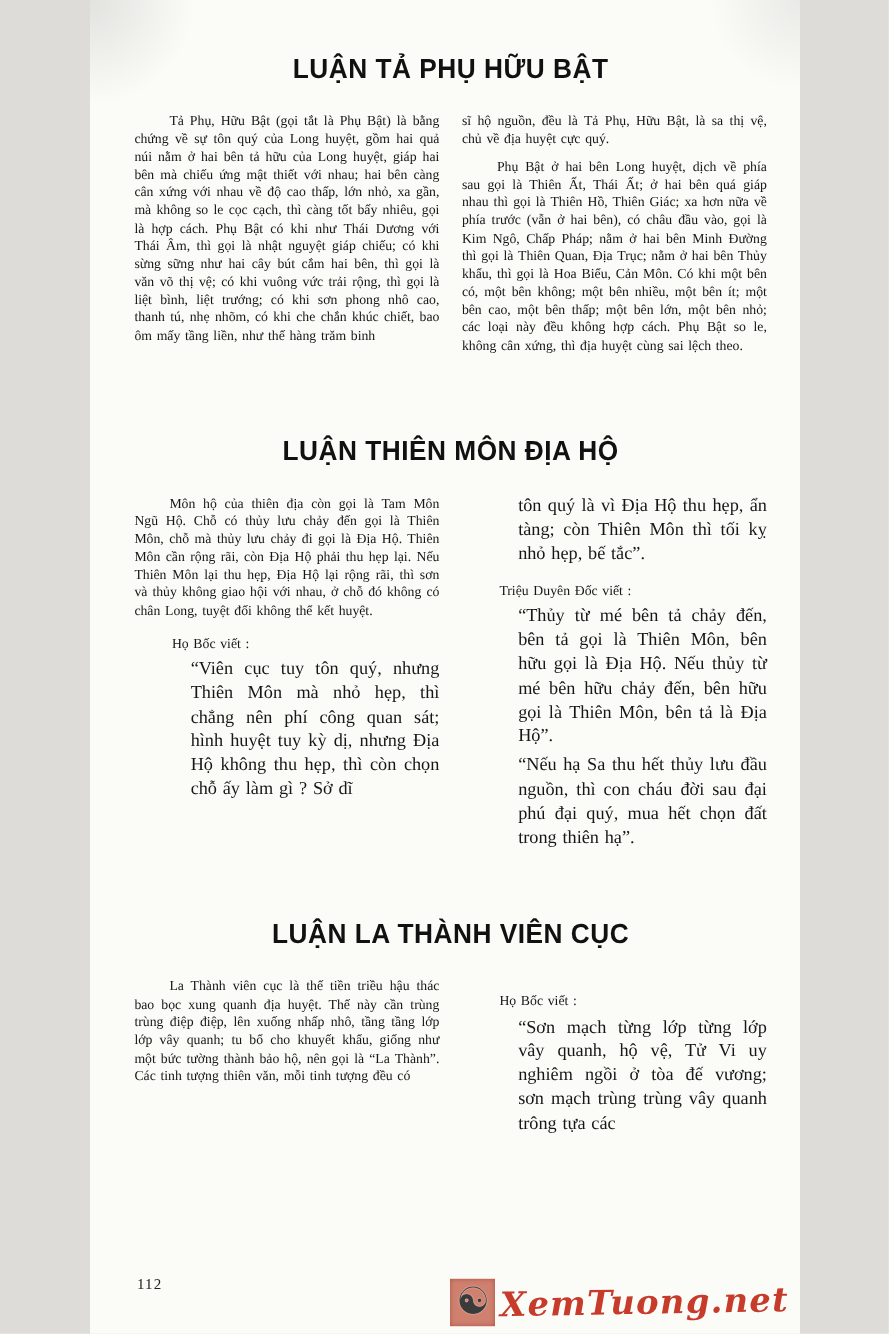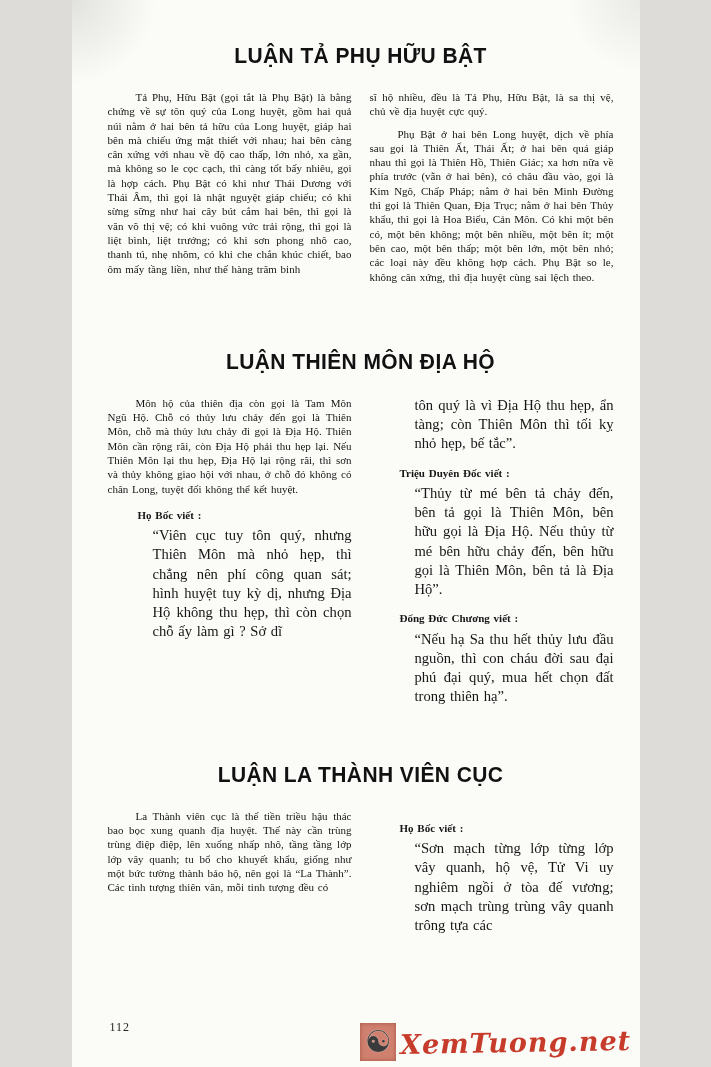--- a/index.html
+++ b/index.html
@@ -35,21 +35,21 @@
   .col p {
     margin:0;
     text-align:justify;
     font-size:11px;
     line-height:1.3;
     word-spacing:1px;
   }
   .col p + p { margin-top:8px; }
   .indent { text-indent:28px; }
   .speaker {
-    font-weight:700;
+    font-weight:400;
     margin-top:12px !important;
     margin-left:30px !important;
     text-align:left;
   }
   .quote {
     margin-top:4px !important;
     margin-left:45px !important;
     font-size:14.6px !important;
     line-height:1.32 !important;
   }
@@ -98,39 +98,38 @@
 
 <div class="page">
 
   <div class="section" id="section-1">
     <h1 class="section-title">LUẬN TẢ PHỤ HỮU BẬT</h1>
     <div class="cols">
       <div class="col">
         <p class="indent">Tả Phụ, Hữu Bật (gọi tắt là Phụ Bật) là bằng chứng về sự tôn quý của Long huyệt, gồm hai quả núi nằm ở hai bên tả hữu của Long huyệt, giáp hai bên mà chiếu ứng mật thiết với nhau; hai bên càng cân xứng với nhau về độ cao thấp, lớn nhỏ, xa gần, mà không so le cọc cạch, thì càng tốt bấy nhiêu, gọi là hợp cách. Phụ Bật có khi như Thái Dương với Thái Âm, thì gọi là nhật nguyệt giáp chiếu; có khi sừng sững như hai cây bút cắm hai bên, thì gọi là văn võ thị vệ; có khi vuông vức trải rộng, thì gọi là liệt bình, liệt trướng; có khi sơn phong nhô cao, thanh tú, nhẹ nhõm, có khi che chắn khúc chiết, bao ôm mấy tầng liền, như thế hàng trăm binh</p>
       </div>
       <div class="col">
-        <p>sĩ hộ nhiều, đều là Tả Phụ, Hữu Bật, là sa thị vệ, chủ về địa huyệt cực quý.</p>
+        <p>sĩ hộ nguồn, đều là Tả Phụ, Hữu Bật, là sa thị vệ, chủ về địa huyệt cực quý.</p>
         <p class="indent">Phụ Bật ở hai bên Long huyệt, dịch về phía sau gọi là Thiên Ất, Thái Ất; ở hai bên quá giáp nhau thì gọi là Thiên Hồ, Thiên Giác; xa hơn nữa về phía trước (vẫn ở hai bên), có châu đầu vào, gọi là Kim Ngô, Chấp Pháp; nằm ở hai bên Minh Đường thì gọi là Thiên Quan, Địa Trục; nằm ở hai bên Thủy khẩu, thì gọi là Hoa Biểu, Cản Môn. Có khi một bên có, một bên không; một bên nhiều, một bên ít; một bên cao, một bên thấp; một bên lớn, một bên nhỏ; các loại này đều không hợp cách. Phụ Bật so le, không cân xứng, thì địa huyệt cùng sai lệch theo.</p>
       </div>
     </div>
   </div>
 
   <div class="section" id="section-2">
     <h1 class="section-title">LUẬN THIÊN MÔN ĐỊA HỘ</h1>
     <div class="cols">
       <div class="col">
         <p class="indent">Môn hộ của thiên địa còn gọi là Tam Môn Ngũ Hộ. Chỗ có thủy lưu chảy đến gọi là Thiên Môn, chỗ mà thủy lưu chảy đi gọi là Địa Hộ. Thiên Môn cần rộng rãi, còn Địa Hộ phải thu hẹp lại. Nếu Thiên Môn lại thu hẹp, Địa Hộ lại rộng rãi, thì sơn và thủy không giao hội với nhau, ở chỗ đó không có chân Long, tuyệt đối không thể kết huyệt.</p>
         <p class="speaker">Họ Bốc viết :</p>
         <p class="quote">“Viên cục tuy tôn quý, nhưng Thiên Môn mà nhỏ hẹp, thì chẳng nên phí công quan sát; hình huyệt tuy kỳ dị, nhưng Địa Hộ không thu hẹp, thì còn chọn chỗ ấy làm gì ? Sở dĩ</p>
       </div>
       <div class="col">
         <p class="quote" style="margin-top:0 !important;">tôn quý là vì Địa Hộ thu hẹp, ẩn tàng; còn Thiên Môn thì tối kỵ nhỏ hẹp, bế tắc”.</p>
         <p class="speaker">Triệu Duyên Đốc viết :</p>
         <p class="quote">“Thủy từ mé bên tả chảy đến, bên tả gọi là Thiên Môn, bên hữu gọi là Địa Hộ. Nếu thủy từ mé bên hữu chảy đến, bên hữu gọi là Thiên Môn, bên tả là Địa Hộ”.</p>
-        <p class="speaker">Đổng Đức Chương viết :</p>
         <p class="quote">“Nếu hạ Sa thu hết thủy lưu đầu nguồn, thì con cháu đời sau đại phú đại quý, mua hết chọn đất trong thiên hạ”.</p>
       </div>
     </div>
   </div>
 
   <div class="section" id="section-3">
     <h1 class="section-title">LUẬN LA THÀNH VIÊN CỤC</h1>
     <div class="cols">
       <div class="col">
         <p class="indent">La Thành viên cục là thế tiền triều hậu thác bao bọc xung quanh địa huyệt. Thế này cần trùng trùng điệp điệp, lên xuống nhấp nhô, tầng tầng lớp lớp vây quanh; tu bổ cho khuyết khẩu, giống như một bức tường thành bảo hộ, nên gọi là “La Thành”. Các tinh tượng thiên văn, mỗi tinh tượng đều có</p>

